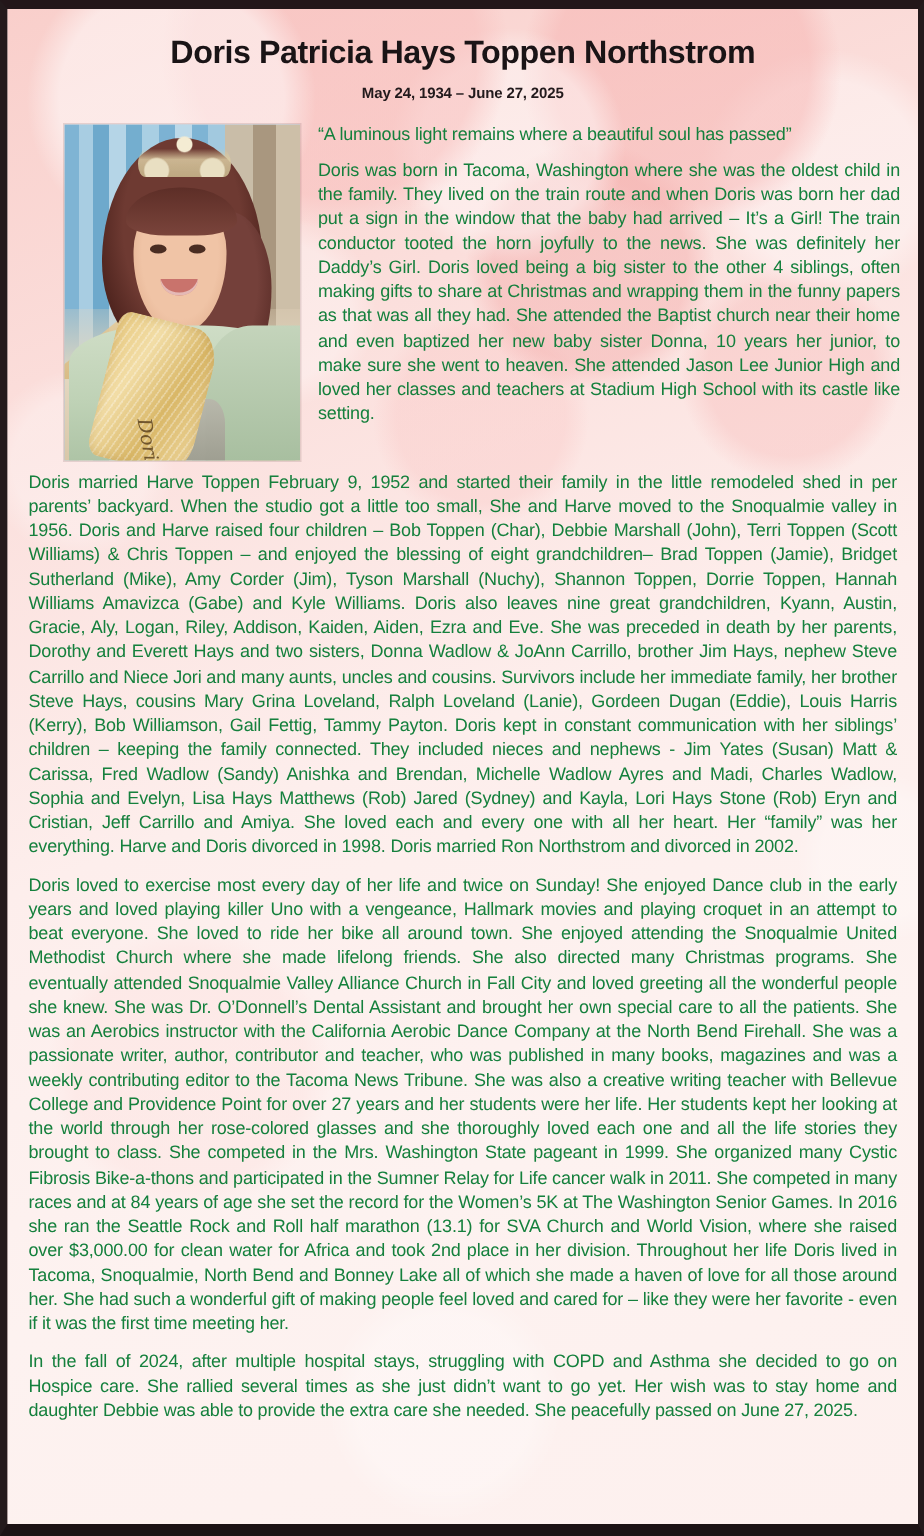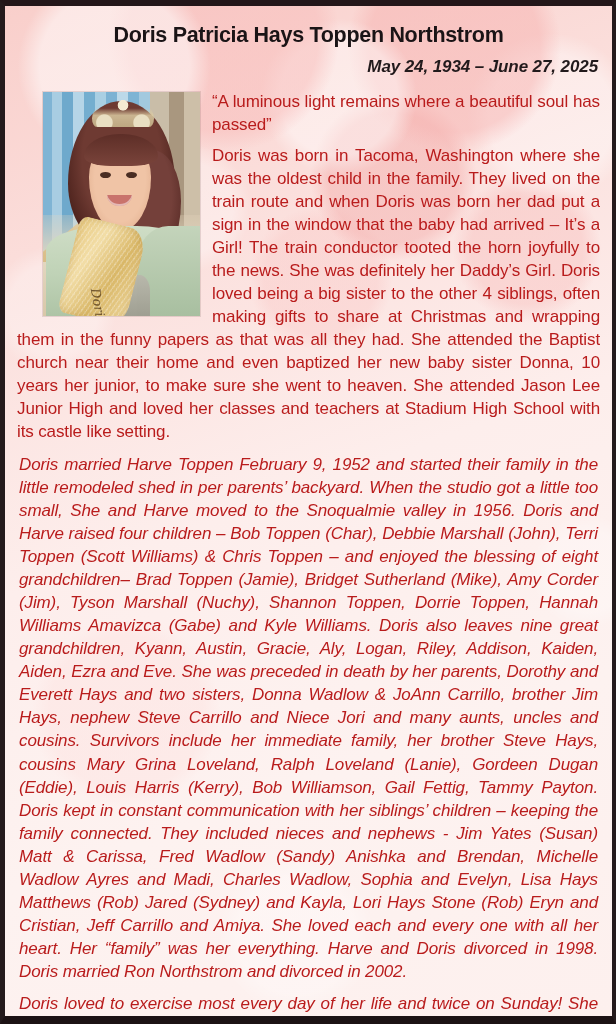--- a/index.html
+++ b/index.html
@@ -58,27 +58,26 @@
   .title {
     text-align: center;
     font-size: 21.5px;
     font-weight: bold;
     color: #1a1416;
     letter-spacing: -0.3px;
     margin: 18px 14px 0 14px;
     line-height: 1.1;
   }
   .subtitle {
-    text-align: right;
-    font-size: 17px;
+    text-align: center;
+    font-size: 10px;
     font-weight: bold;
     color: #221a1c;
     margin: 9px 14px 0 14px;
     letter-spacing: -0.1px;
-    font-style: italic;
   }
 
   
   .top-block {
     margin: 13px 12px 0 12px;
     overflow: hidden;
   }
 
   .photo {
     float: left;
@@ -188,36 +187,36 @@
     white-space: nowrap;
   }
   .ph-collar {
     position: absolute; left: 46%; bottom: 0; width: 22%; height: 18%;
     background: linear-gradient(180deg,#b9b5ab,#9d998f);
     border-radius: 30% 30% 0 0 / 40% 40% 0 0;
     opacity: .85;
   }
 
   p.body {
-    font-size: 17px;
+    font-size: 12px;
     line-height: 1.355;
-    color: #b91c1c;
+    color: #15803d;
     text-align: justify;
     margin: 0 0 8px 0;
     letter-spacing: -0.12px;
     -webkit-hyphens: none;
     hyphens: none;
   }
   .top-block p.body { margin-bottom: 8px; }
 
   .full {
     margin: 2px 14px 0 14px;
     clear: both;
   }
-  .full p.body { margin-bottom: 9px; font-style: italic; }
+  .full p.body { margin-bottom: 9px; }
   .full p.body:last-child { margin-bottom: 0; }
 </style>
 </head>
 <body>
 
 <div id="page">
   <div id="bg"></div>
 
   <div id="content">
 

